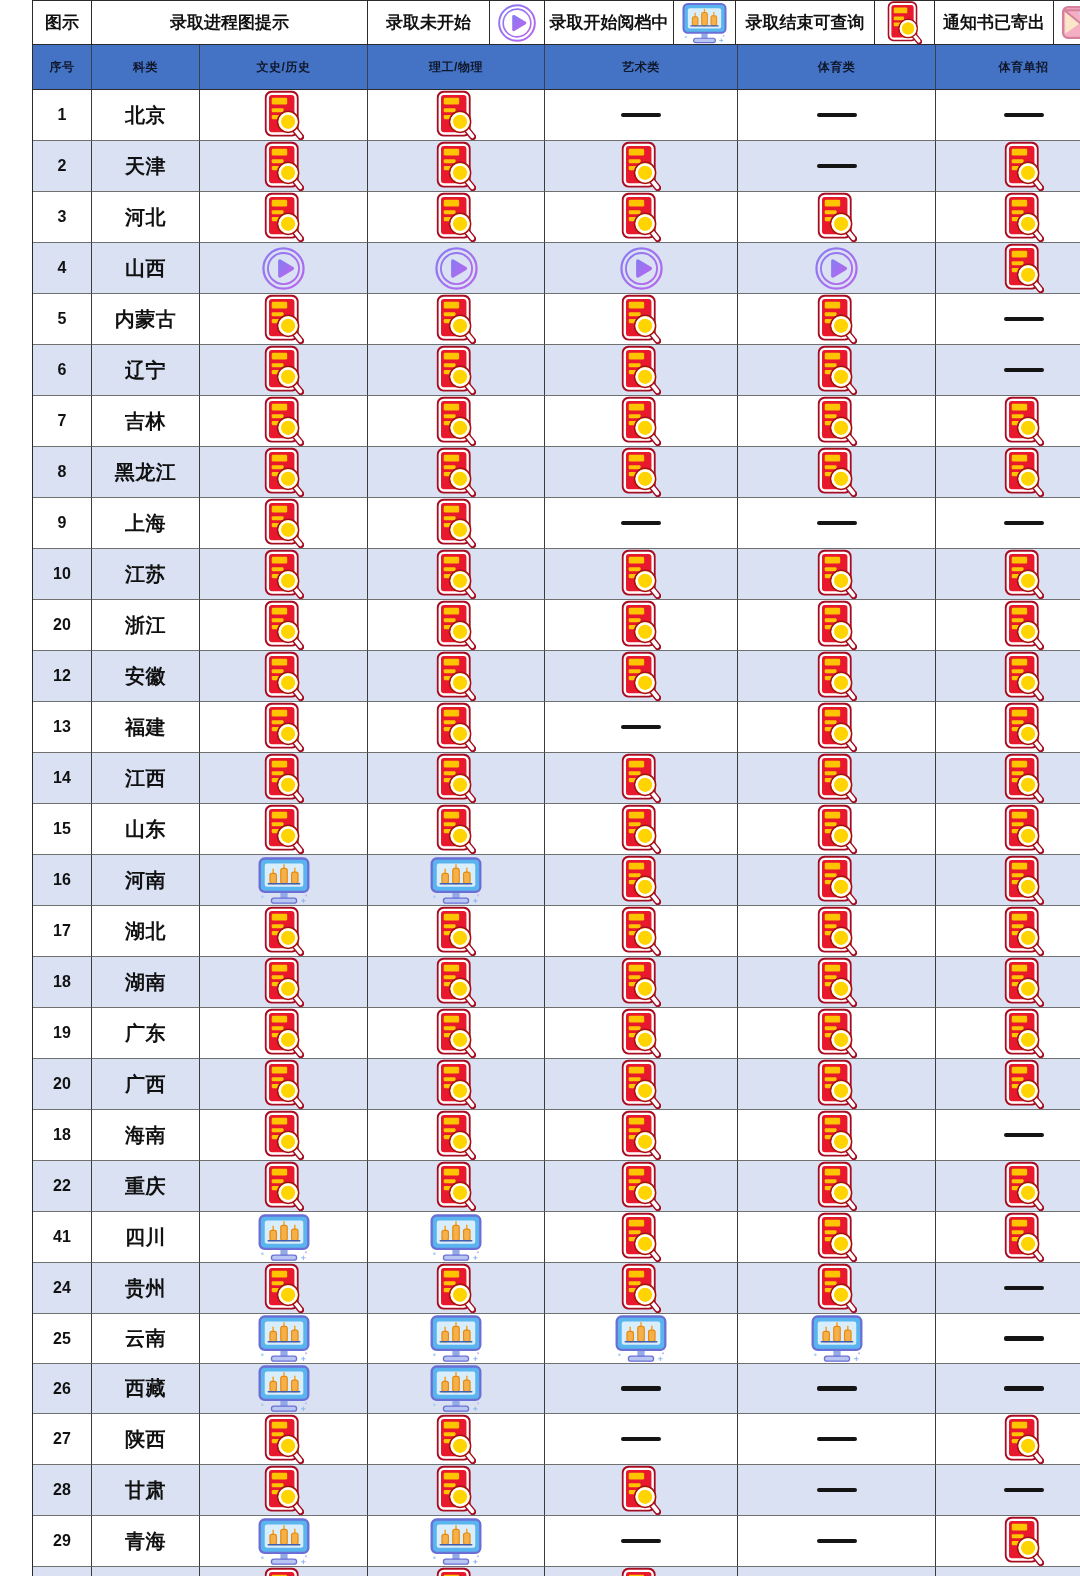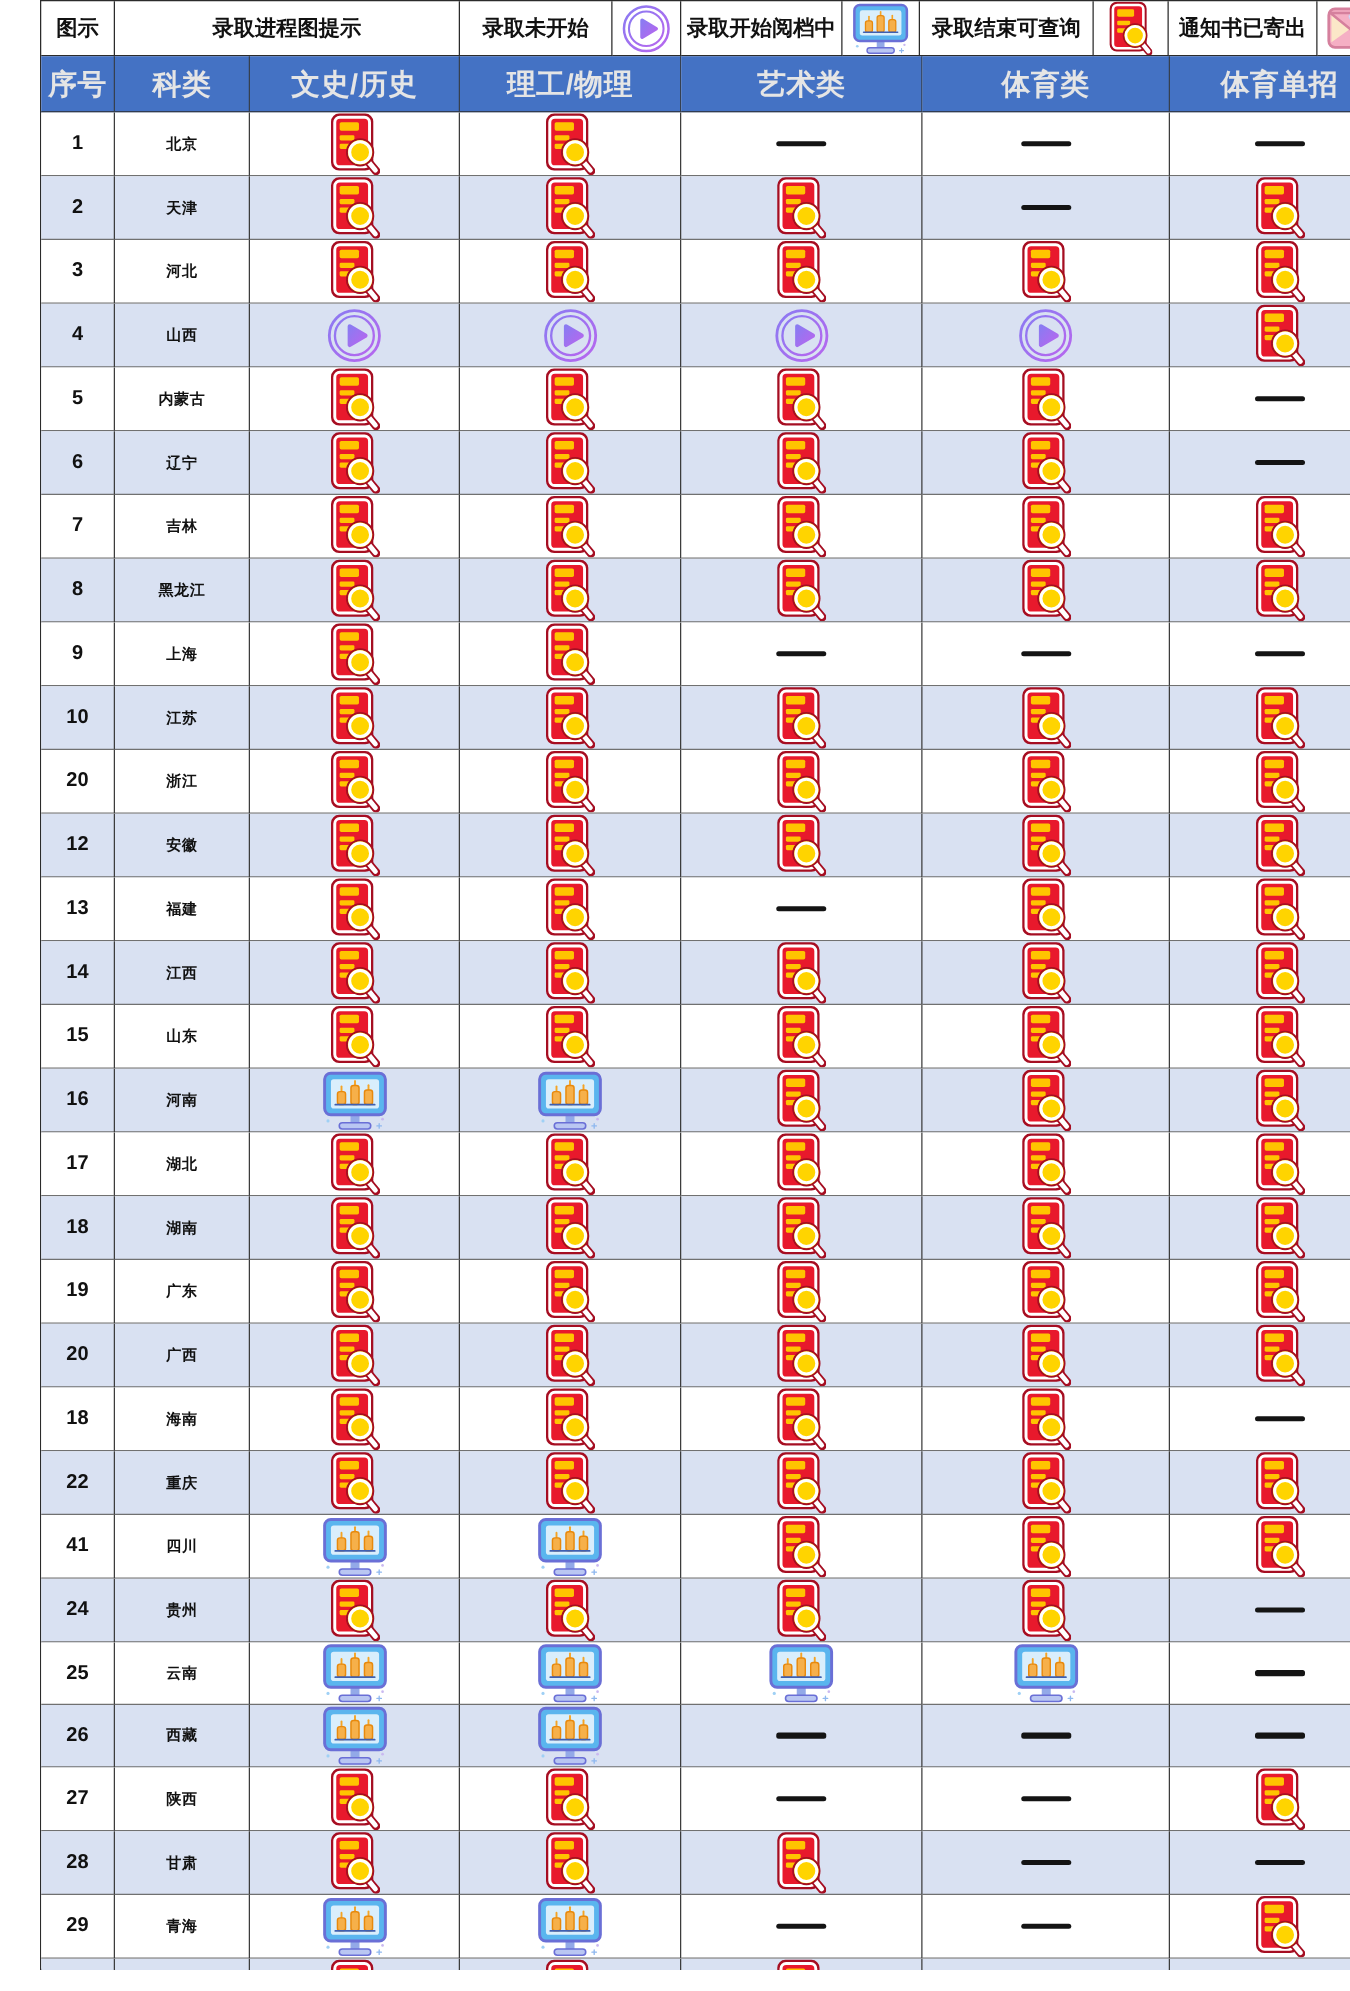--- a/index.html
+++ b/index.html
@@ -31,44 +31,44 @@
     font-size: 17px;
   }
   .legend-row .cell:last-child { border-right: none; }
   
   .header-row {
     height: 45px; flex: 0 0 45px;
     display: grid;
     grid-template-columns: 59px 108px 168px 177px 193px 198px 175px;
   }
   .header-row .cell {
-    background: #4472C4; color: #e5e5e5;
+    background: #4472C4; color: #0f172a;
     border-right: 1px solid #36404f;
     border-bottom: 1px solid #2b2b2b;
-    font-size: 23px; letter-spacing: .5px;
+    font-size: 12px; letter-spacing: .5px;
   }
   .header-row .cell:last-child { border-right: none; }
   
   .body { flex: 1 1 auto; display: flex; flex-direction: column; }
   .row {
     flex: 1 1 0;
     display: grid;
     grid-template-columns: 59px 108px 168px 177px 193px 198px 175px;
     background: #ffffff;
   }
   .row.alt { background: #D9E1F2; }
   .row .cell {
     border-right: 1px solid #3c3c3c;
     border-bottom: 1px solid #707070;
     font-size: 17px;
   }
   .row .cell:last-child { border-right: none; }
   .row:last-child .cell { border-bottom: none; }
   .row .cell.num { font-size: 16px; }
-  .row .cell.prov { font-size: 12px; letter-spacing: .5px; }
+  .row .cell.prov { font-size: 20px; letter-spacing: .5px; }
   .dash { width: 40px; height: 4.5px; background: #141414; border-radius: 2px; }
   
   svg.ic { display:block; }
   .i-doc     { width: 40px; height: 50px; }
   .i-monitor { width: 54px; height: 49px; }
   .i-play    { width: 45px; height: 45px; }
   .i-env     { width: 47px; height: 38px; }
   .legend-row .i-play    { width: 40px; height: 40px; }
   .legend-row .i-monitor { width: 47px; height: 42px; }
   .legend-row .i-doc     { width: 35px; height: 43px; }

